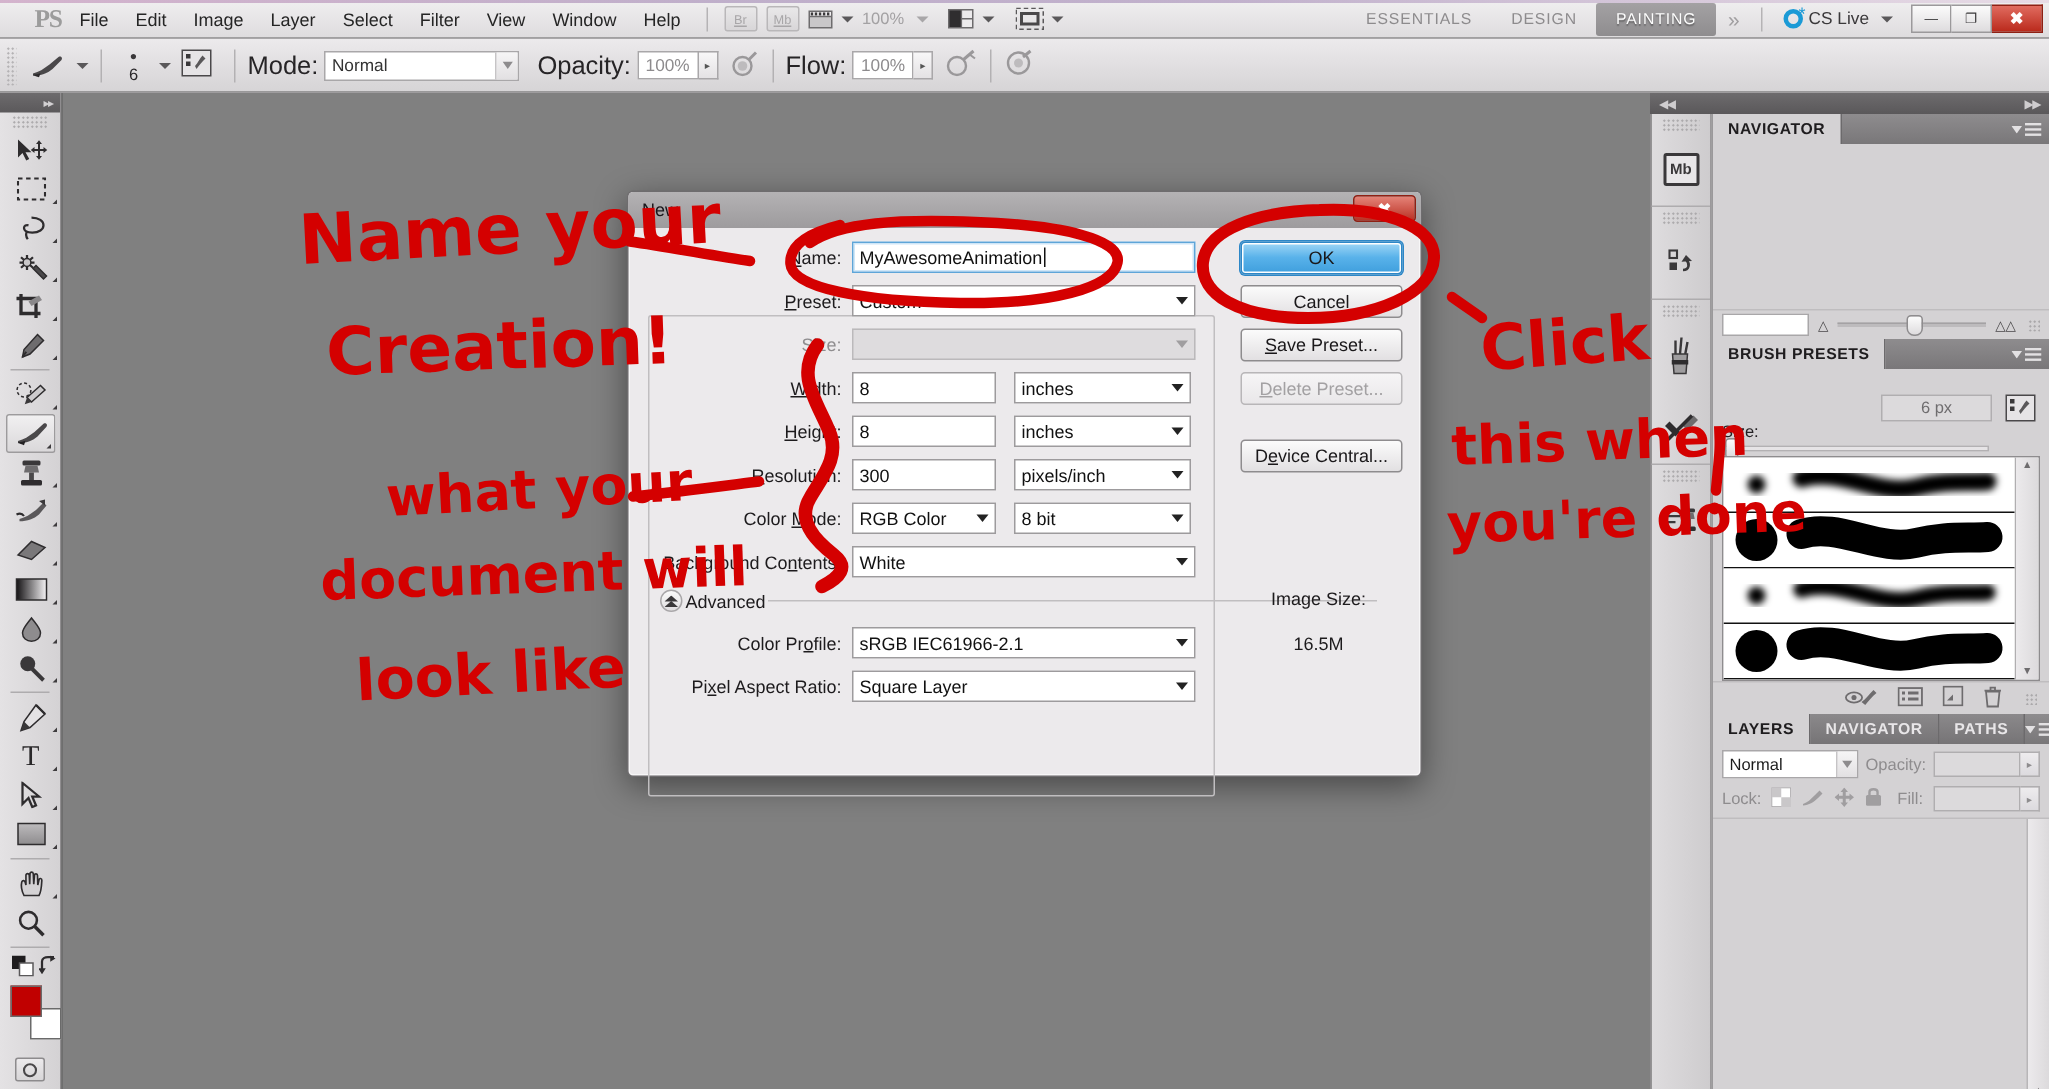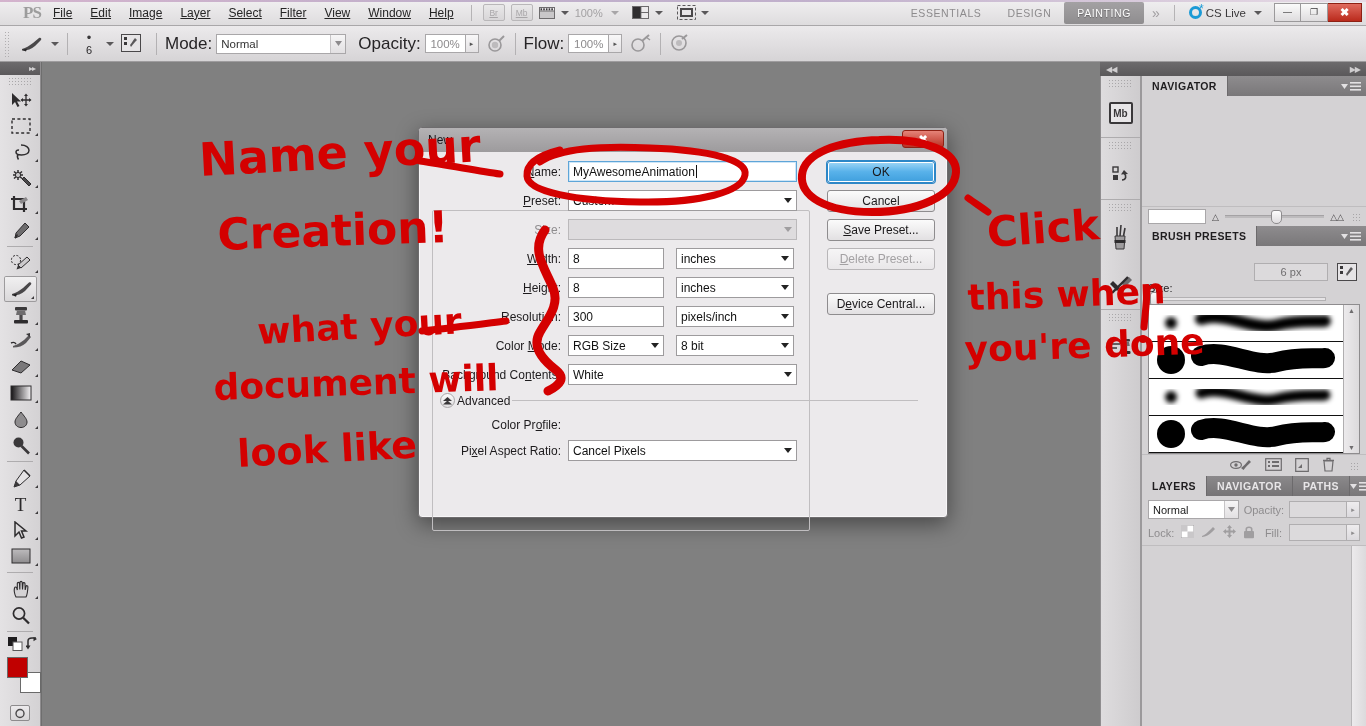--- a/index.html
+++ b/index.html
@@ -24,21 +24,21 @@
     content:""; position:absolute; left:0; top:0; width:1366px; height:2px;
     background: linear-gradient(90deg,#cfa9c7,#b7a4c4 35%,#b9a6c6 60%,#e6d8e4);
     opacity:.85;
   }
   .ps-logo{
     width:44px; text-align:center; font-family:"Liberation Serif",serif;
     font-size:17px; font-weight:bold; color:#9c9c9c; letter-spacing:-1px;
     padding-left:20px;
   }
   .menu-item{
-    padding:3px 9px; font-size:12px; color:#252525; cursor:default; white-space:nowrap;text-decoration:underline;
+    padding:3px 9px; font-size:12px; color:#252525; cursor:default; white-space:nowrap;
   }
   .mb-sep{ width:1px; height:16px; background:#b5b3b5; margin:0 8px; }
   .mb-box{
     width:22px;height:17px;border:1px solid #b9b7b9;border-radius:2px;
     background:linear-gradient(#e9e8e9,#d8d6d8); color:#a8a6a8;
     font-size:8.5px; display:flex;align-items:center;justify-content:center;
     margin:0 3px; font-family:"Liberation Sans",sans-serif;text-decoration:underline;
   }
   .mb-icon{ display:flex; align-items:center; margin:0 2px; }
   .mb-zoom{ color:#a3a1a3; font-size:11px; padding:0 4px; }
@@ -1066,21 +1066,21 @@
         </div>
         <div class="sel" style="width:118px;margin-left:12px">
           <span>pixels/inch</span>
           <span class="dn"></span>
         </div>
       </div>
 
       <div class="row">
         <div class="lbl">Color <u>M</u>ode:</div>
         <div class="sel" style="width:96px">
-          <span>RGB Size</span>
+          <span>RGB Color</span>
           <span class="dn"></span>
         </div>
         <div class="sel" style="width:118px;margin-left:12px">
           <span>8 bit</span>
           <span class="dn"></span>
         </div>
       </div>
 
       <div class="row">
         <div class="lbl">Background Co<u>n</u>tents:</div>
@@ -1098,38 +1098,46 @@
                 <polygon points="4.5,3.6 9,7.6 0,7.6"></polygon>
               </g>
             </svg>
         </div>
         <span style="font-size:12px;color:#1d1b1d">Advanced</span>
         <div class="adv-line"></div>
       </div>
 
       <div class="row">
         <div class="lbl">Color Pr<u>o</u>file:</div>
+        <div class="sel" style="width:229px">
+          <span>sRGB IEC61966-2.1</span>
+          <span class="dn"></span>
+        </div>
       </div>
 
       <div class="row">
         <div class="lbl">Pi<u>x</u>el Aspect Ratio:</div>
         <div class="sel" style="width:229px">
-          <span>Cancel Pixels</span>
+          <span>Square Layer</span>
           <span class="dn"></span>
         </div>
       </div>
 
       <div class="side-col">
         <div class="btn primary">OK</div>
         <div class="btn">Cancel</div>
         <div class="btn"><u>S</u>ave Preset...</div>
         <div class="btn disabled"><u>D</u>elete Preset...</div>
         <div class="btn" style="margin-top:23px">D<u>e</u>vice Central...</div>
       </div>
 
+      <div class="imgsize">
+        <div>Image Size:</div>
+        <div class="v">16.5M</div>
+      </div>
     </div>
   </div>
 
   <svg class="annot" viewBox="0 0 1366 726">
     <g stroke="#d40000" fill="none" stroke-linecap="round" stroke-linejoin="round">
 
       <path stroke-width="7" d="M540 162 C560 148 600 146 650 148 C710 150 748 160 745 175 C742 192 700 203 640 202 C575 201 528 192 527 176 C526 163 540 155 560 150"></path>
 
       <path stroke-width="7" d="M420 161 C448 165 478 171 500 174"></path>
 

